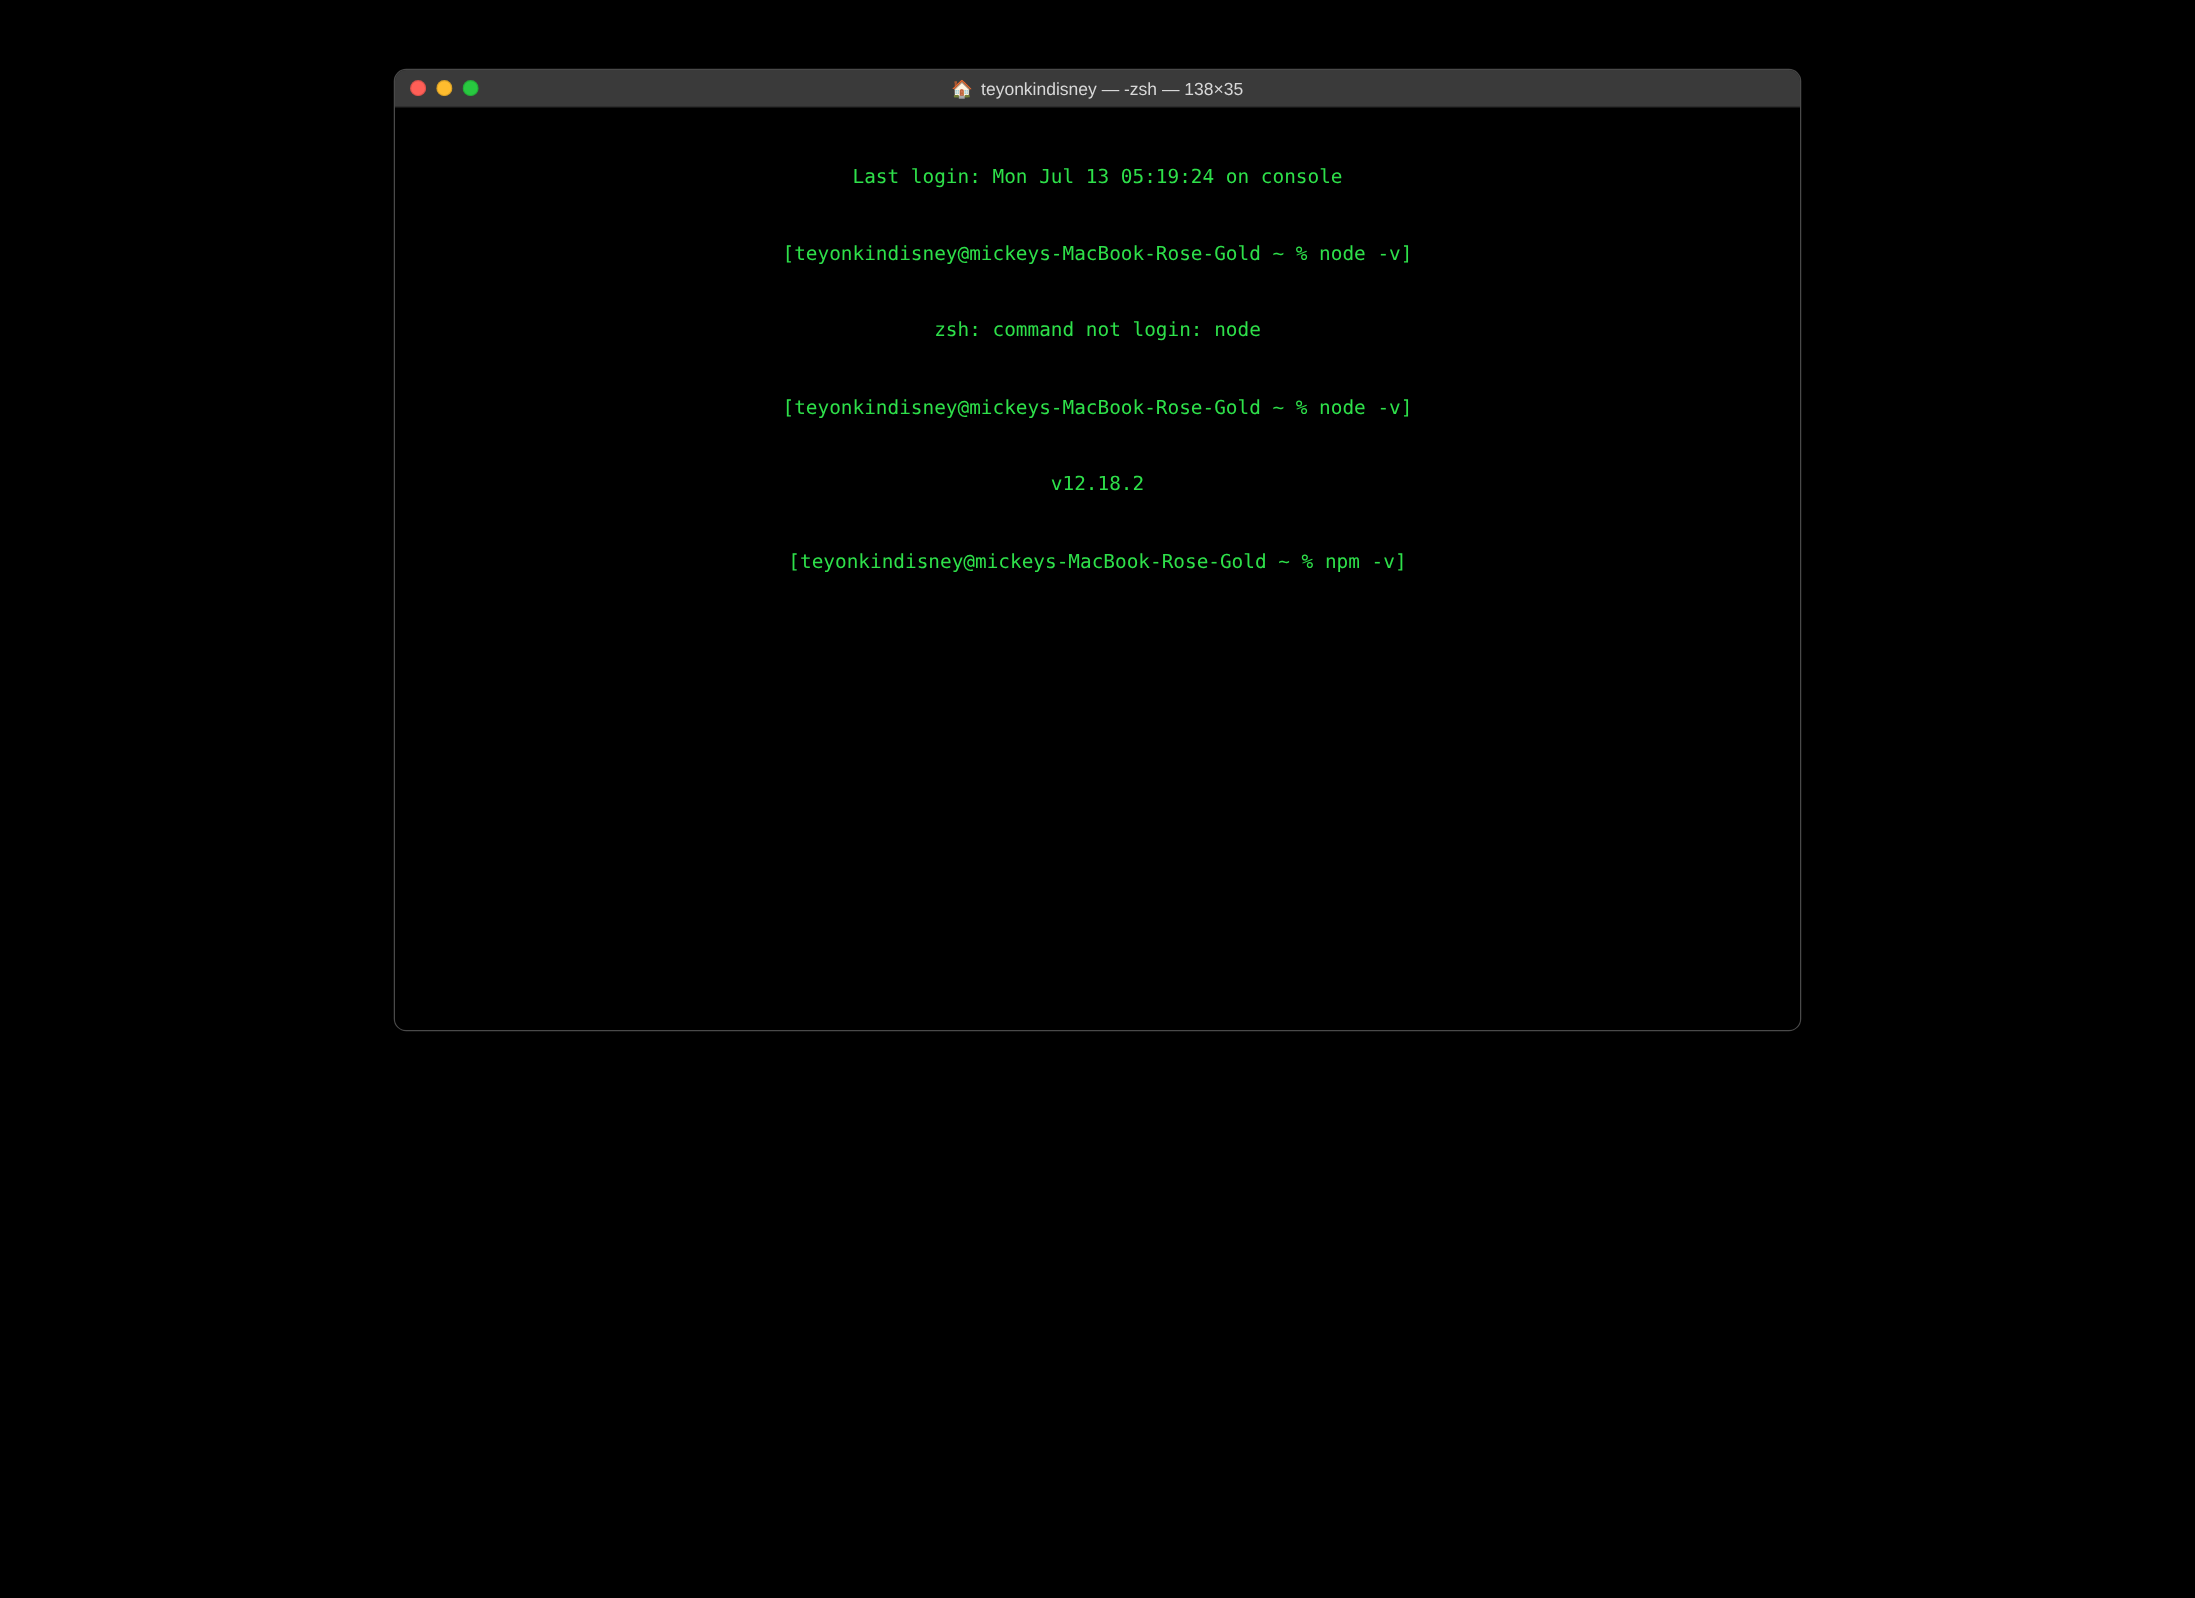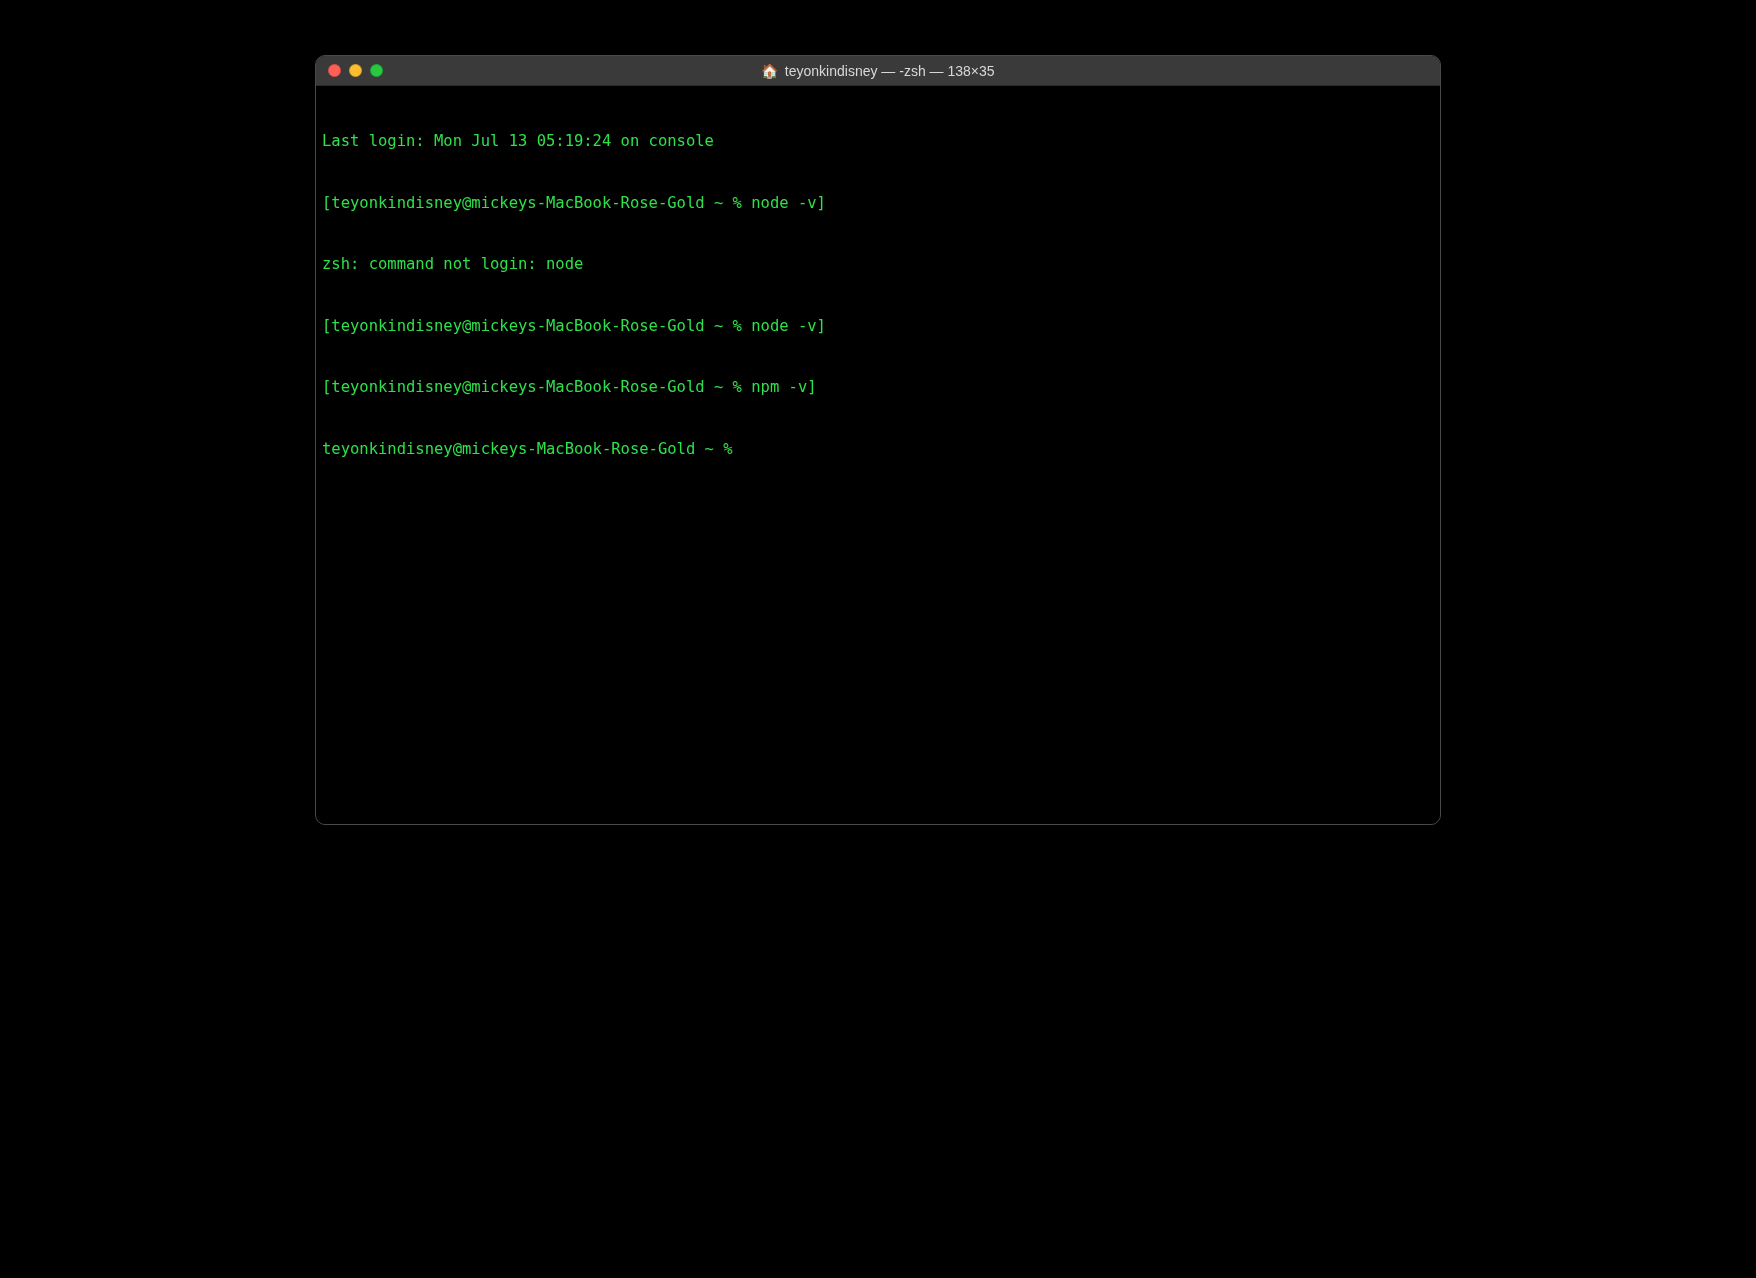--- a/index.html
+++ b/index.html
@@ -66,21 +66,21 @@
       padding: 4px 6px;
       color: #2ee04a;
       font-size: 15.5px;
       line-height: 20.5px;
       white-space: pre;
       overflow: hidden;
       position: relative;
     }
     .line {
       display: flex;
-      justify-content: flex-start;
+      justify-content: center;
     }
     .line-left { white-space: pre; }
     .line-right { white-space: pre; }
     .house-icon {
       font-size: 14px;
       line-height: 1;
     }
     .cursor {
       display: inline-block;
       width: 9px;
@@ -114,21 +114,21 @@
     </div>
     <div class="line">
       <span class="line-left">zsh: command not login: node</span>
       <span class="line-right"></span>
     </div>
     <div class="line">
       <span class="line-left">[teyonkindisney@mickeys-MacBook-Rose-Gold ~ % node -v</span>
       <span class="line-right">]</span>
     </div>
     <div class="line">
+      <span class="line-left">v12.18.2</span>
+      <span class="line-right"></span>
+    </div>
+    <div class="line">
       <span class="line-left">[teyonkindisney@mickeys-MacBook-Rose-Gold ~ % npm -v</span>
       <span class="line-right">]</span>
-    </div>
-    <div class="line">
-      <span class="line-left"><span>teyonkindisney@mickeys-MacBook-Rose-Gold ~ % </span><span class="cursor"></span></span>
-      <span class="line-right"></span>
     </div>
   </div>
 </div>
 
 </body></html>

